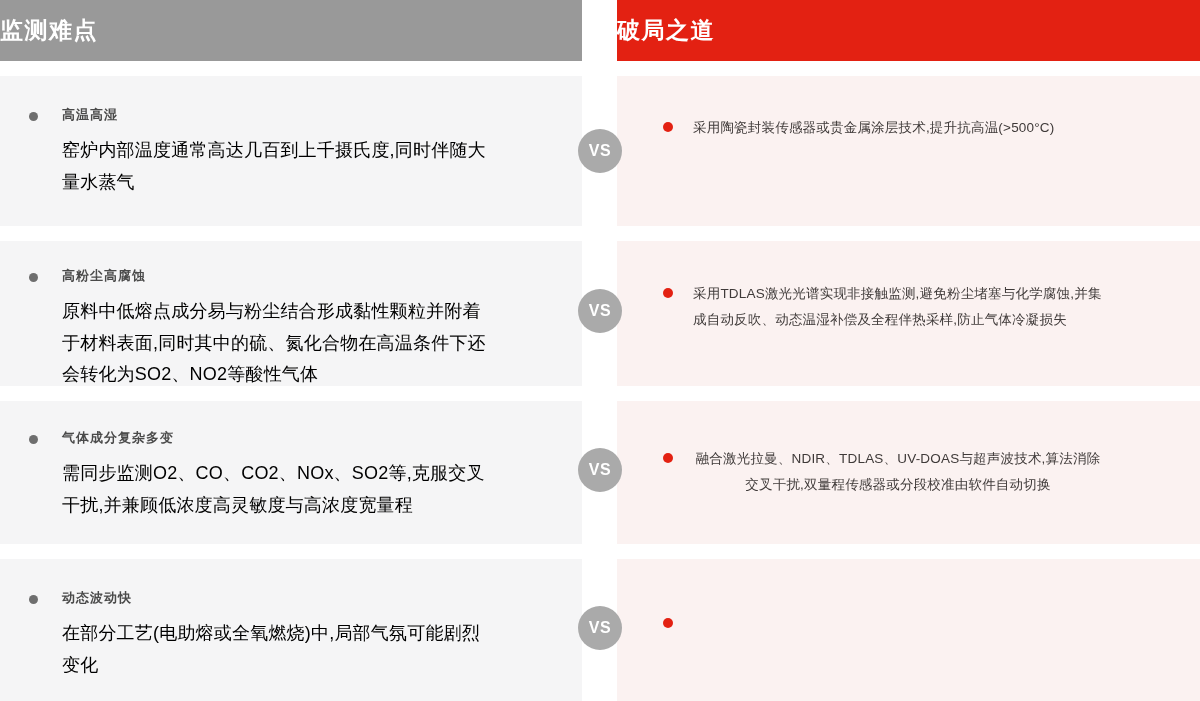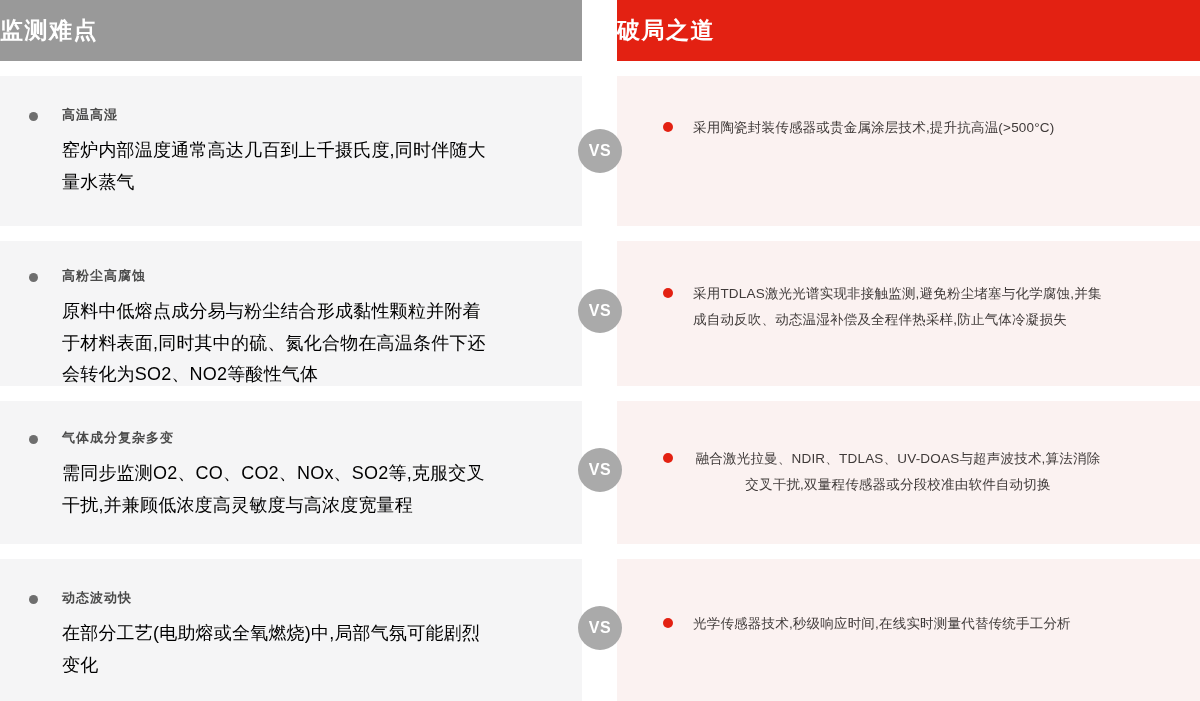--- a/index.html
+++ b/index.html
@@ -234,21 +234,20 @@
       <div class="card card-left">
         <div class="issue-title">
           <span class="bullet"></span>
           <span>动态波动快</span>
         </div>
         <div class="issue-desc">在部分工艺(电助熔或全氧燃烧)中,局部气氛可能剧烈变化</div>
       </div>
       <div class="card card-right">
         <div class="solution">
           <span class="bullet"></span>
-          <span>光学传感器技术,秒级响应时间,在线实时测量代替传统手工分析</span>
         </div>
       </div>
     </div>
 
   </div>
 
   <div class="vs vs-1">
       <span>VS</span>
     </div>
   <div class="vs vs-2">

